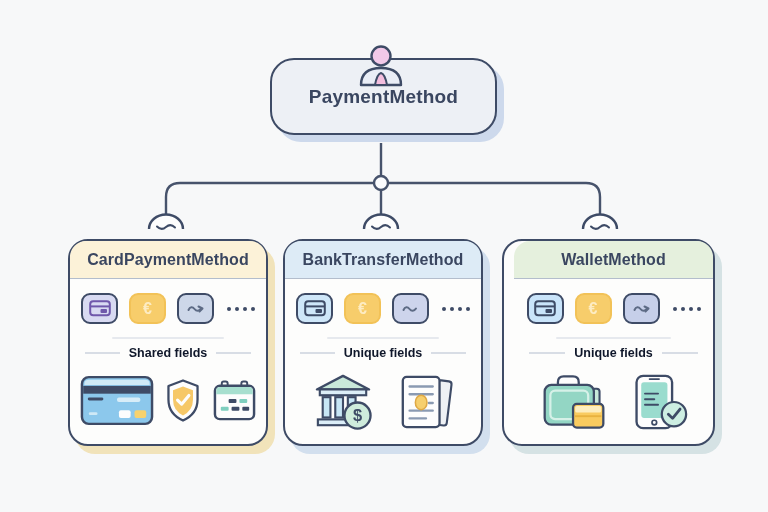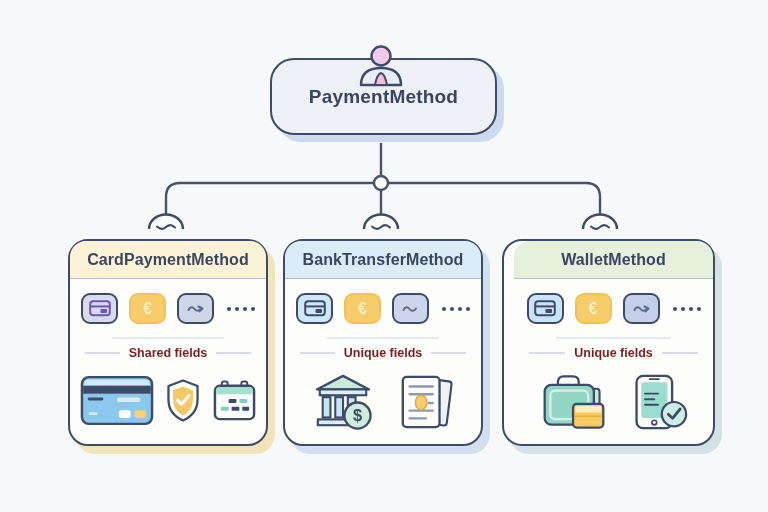--- a/index.html
+++ b/index.html
@@ -58,21 +58,21 @@
   .c1-arr{background:#cdd7e9;color:#5d6b85;}
   .c2-arr{background:#cdd4ec;color:#5d6b85;}
   .c3-arr{background:#c6cfe9;color:#5d6b85;}
   .dots{display:flex;gap:4px;margin-left:2px;}
   .dots i{width:4px;height:4px;border-radius:50%;background:#3e4b66;display:block;}
 
   
   .divider{height:2px;background:#e6e9ee;border-radius:1px;margin:13px 42px 0;}
   .section-row{display:flex;align-items:center;gap:9px;margin:7px 15px 0;}
   .section-row .rule{flex:1;height:1.5px;background:#d8dde5;}
-  .section-label{font-size:12.5px;font-weight:600;color:#7f1d1d;white-space:nowrap;}
+  .section-label{font-size:12.5px;font-weight:600;color:#0f172a;white-space:nowrap;}
 
   
   .icons-row{display:flex;align-items:center;justify-content:center;margin-top:13px;}
   .card1 .icons-row{gap:9px;}
   .card2 .icons-row{gap:22px;}
   .card3 .icons-row{gap:20px;}
 </style>
 </head>
 <body>
 

